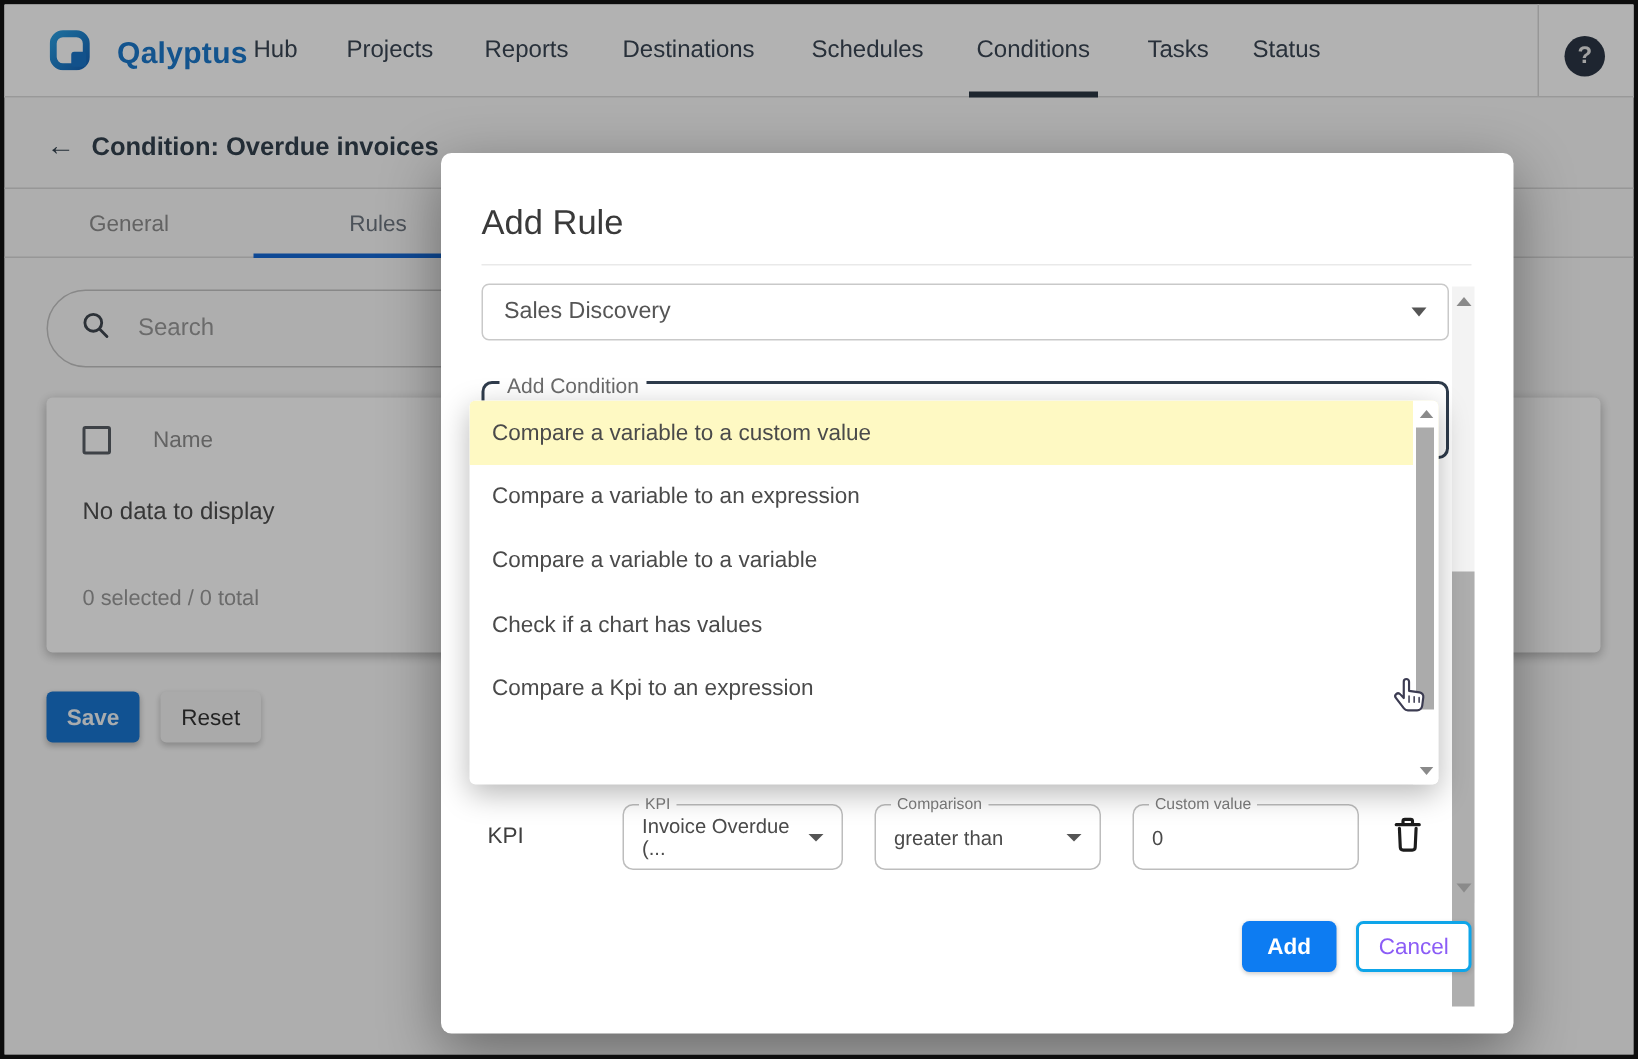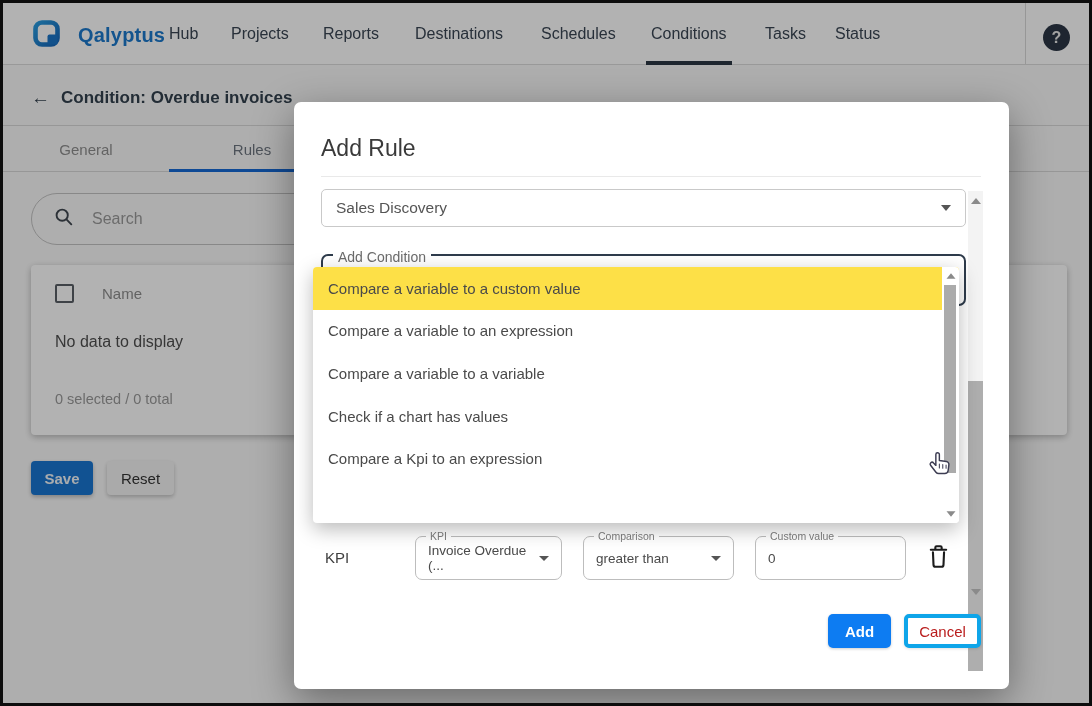--- a/index.html
+++ b/index.html
@@ -81,21 +81,21 @@
 
   .condition-fieldset { position:absolute; left:27px; top:152px; width:645px; height:52px;
                         border:2px solid #2e3b4b; border-radius:7px; cursor:pointer; }
   .fieldset-legend { position:absolute; left:10px; top:-7px; background:#fff; padding:0 5px;
                      font-size:14px; color:#6b6b6b; }
 
   .popup { position:absolute; left:19px; top:165px; width:646px; height:256px; background:#fff;
            border-radius:4px; box-shadow:0 6px 20px rgba(0,0,0,.28); z-index:5; overflow:hidden; }
   .option { height:42.6px; display:flex; align-items:center; padding-left:15px;
             font-size:15px; color:#4a4a4a; cursor:pointer; }
-  .option.hl { background:#fde047;text-align:center; }
+  .option.hl { background:#fef9c3;text-align:center; }
   .popup-scroll { position:absolute; right:0; top:0; bottom:0; width:17px; background:#fff; }
   .ps-up { position:absolute; top:6px; left:3.5px; transform:scale(.9); }
   .ps-down { position:absolute; bottom:6px; left:3.5px; transform:scale(.9); }
   .ps-thumb { position:absolute; top:18px; left:2px; width:12px; height:188px; background:#ababab; }
 
   .kpi-label { position:absolute; left:31px; top:447px; font-size:15px; color:#3f3f3f; }
   .mini-field { position:absolute; top:434px; height:44px; border:1px solid #bdbdbd; border-radius:7px;
                 display:flex; align-items:center; padding:0 12px; font-size:13.5px; color:#4a4a4a;
                 background:#fff; cursor:pointer; }
   .mf-legend { position:absolute; left:10px; top:-7px; background:#fff; padding:0 4px;
@@ -106,21 +106,21 @@
   .mini-caret { width:0; height:0; border-left:5px solid transparent; border-right:5px solid transparent;
                 border-top:5.5px solid #555; margin-left:auto; }
 
   .trash-btn { position:absolute; left:631px; top:441px; width:26px; height:30px; background:none;
                border:none; cursor:pointer; padding:0; }
 
   .add-btn { position:absolute; left:534px; top:512px; width:63px; height:34px; background:#0d7cf2;
              color:#fff; font-weight:bold; font-size:15px; border:none; border-radius:5px;
              box-shadow:0 1px 3px rgba(0,0,0,.2); font-family:inherit; cursor:pointer; }
   .cancel-btn { position:absolute; left:610px; top:512px; width:77px; height:34px; background:#fff;
-             color:#b91c1c; font-size:15px; border:4px solid #0ea5e9; border-radius:5px;
+             color:#8b5cf6; font-size:15px; border:2px solid #0ea5e9; border-radius:5px;
              box-shadow:0 1px 3px rgba(0,0,0,.12); font-family:inherit; cursor:pointer; }
 
   .cursor-pointer { position:absolute; left:924px; top:447px; z-index:30; pointer-events:none; }
 </style>
 </head>
 <body>
 
 <div class="frame">
 
   <div class="app">

